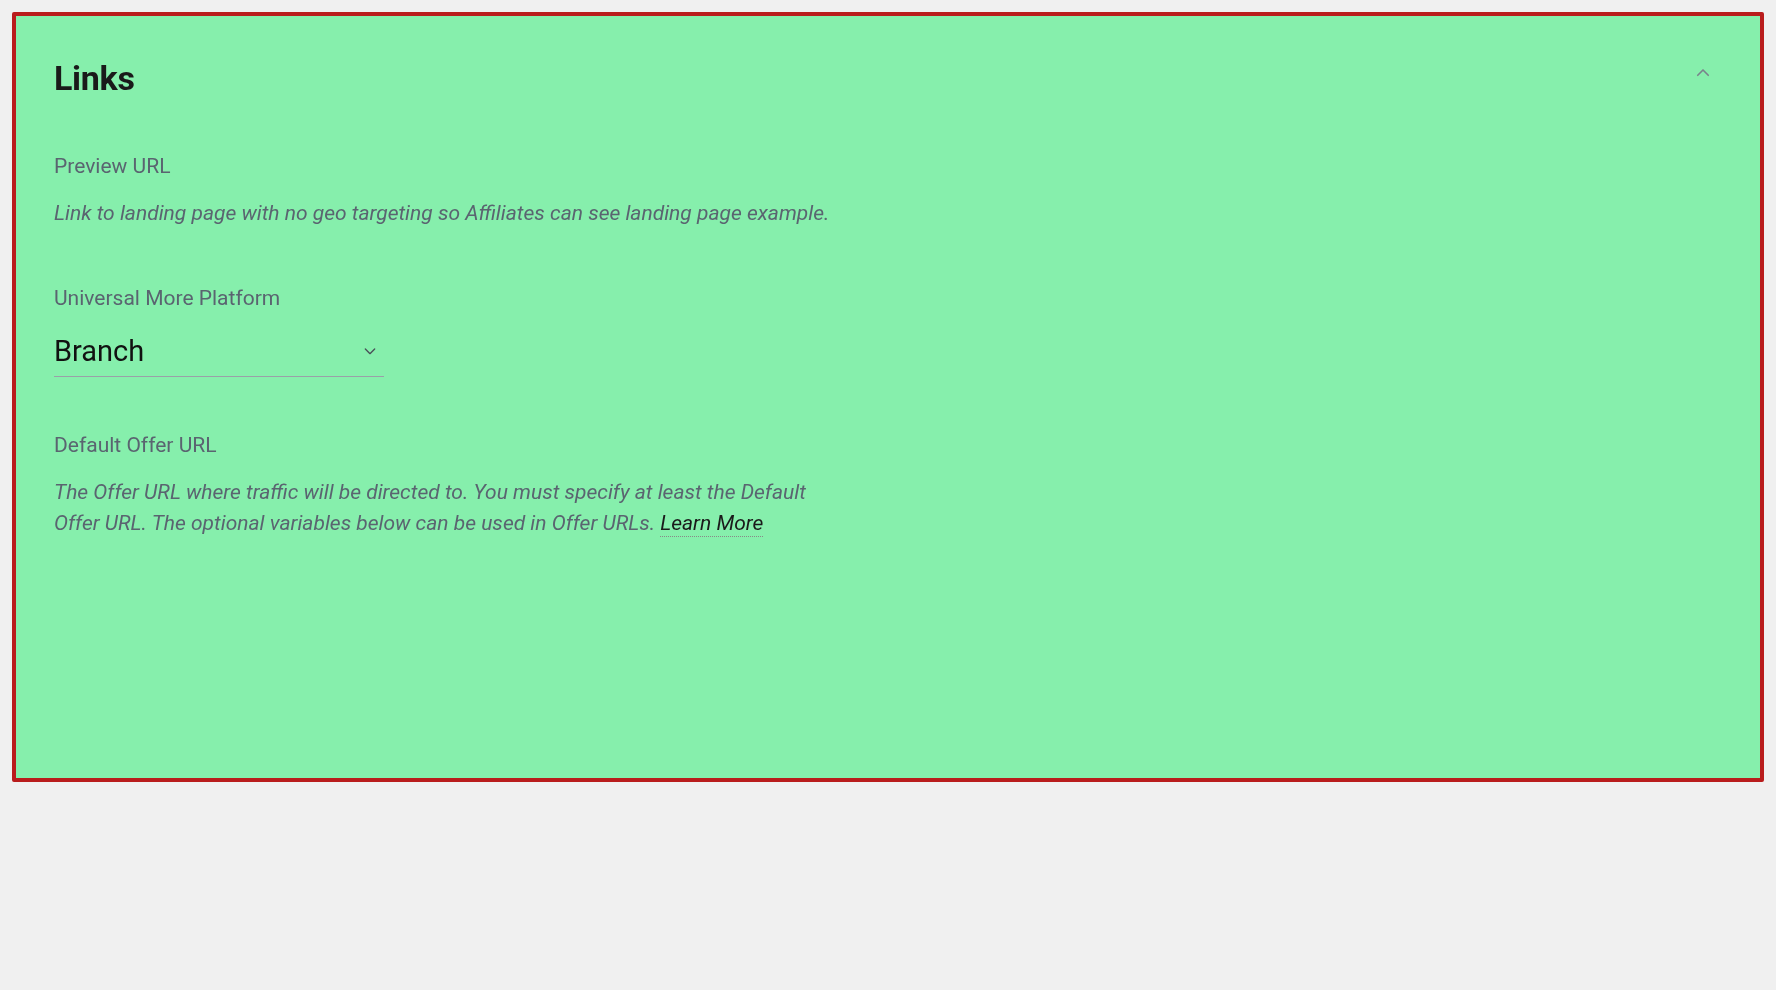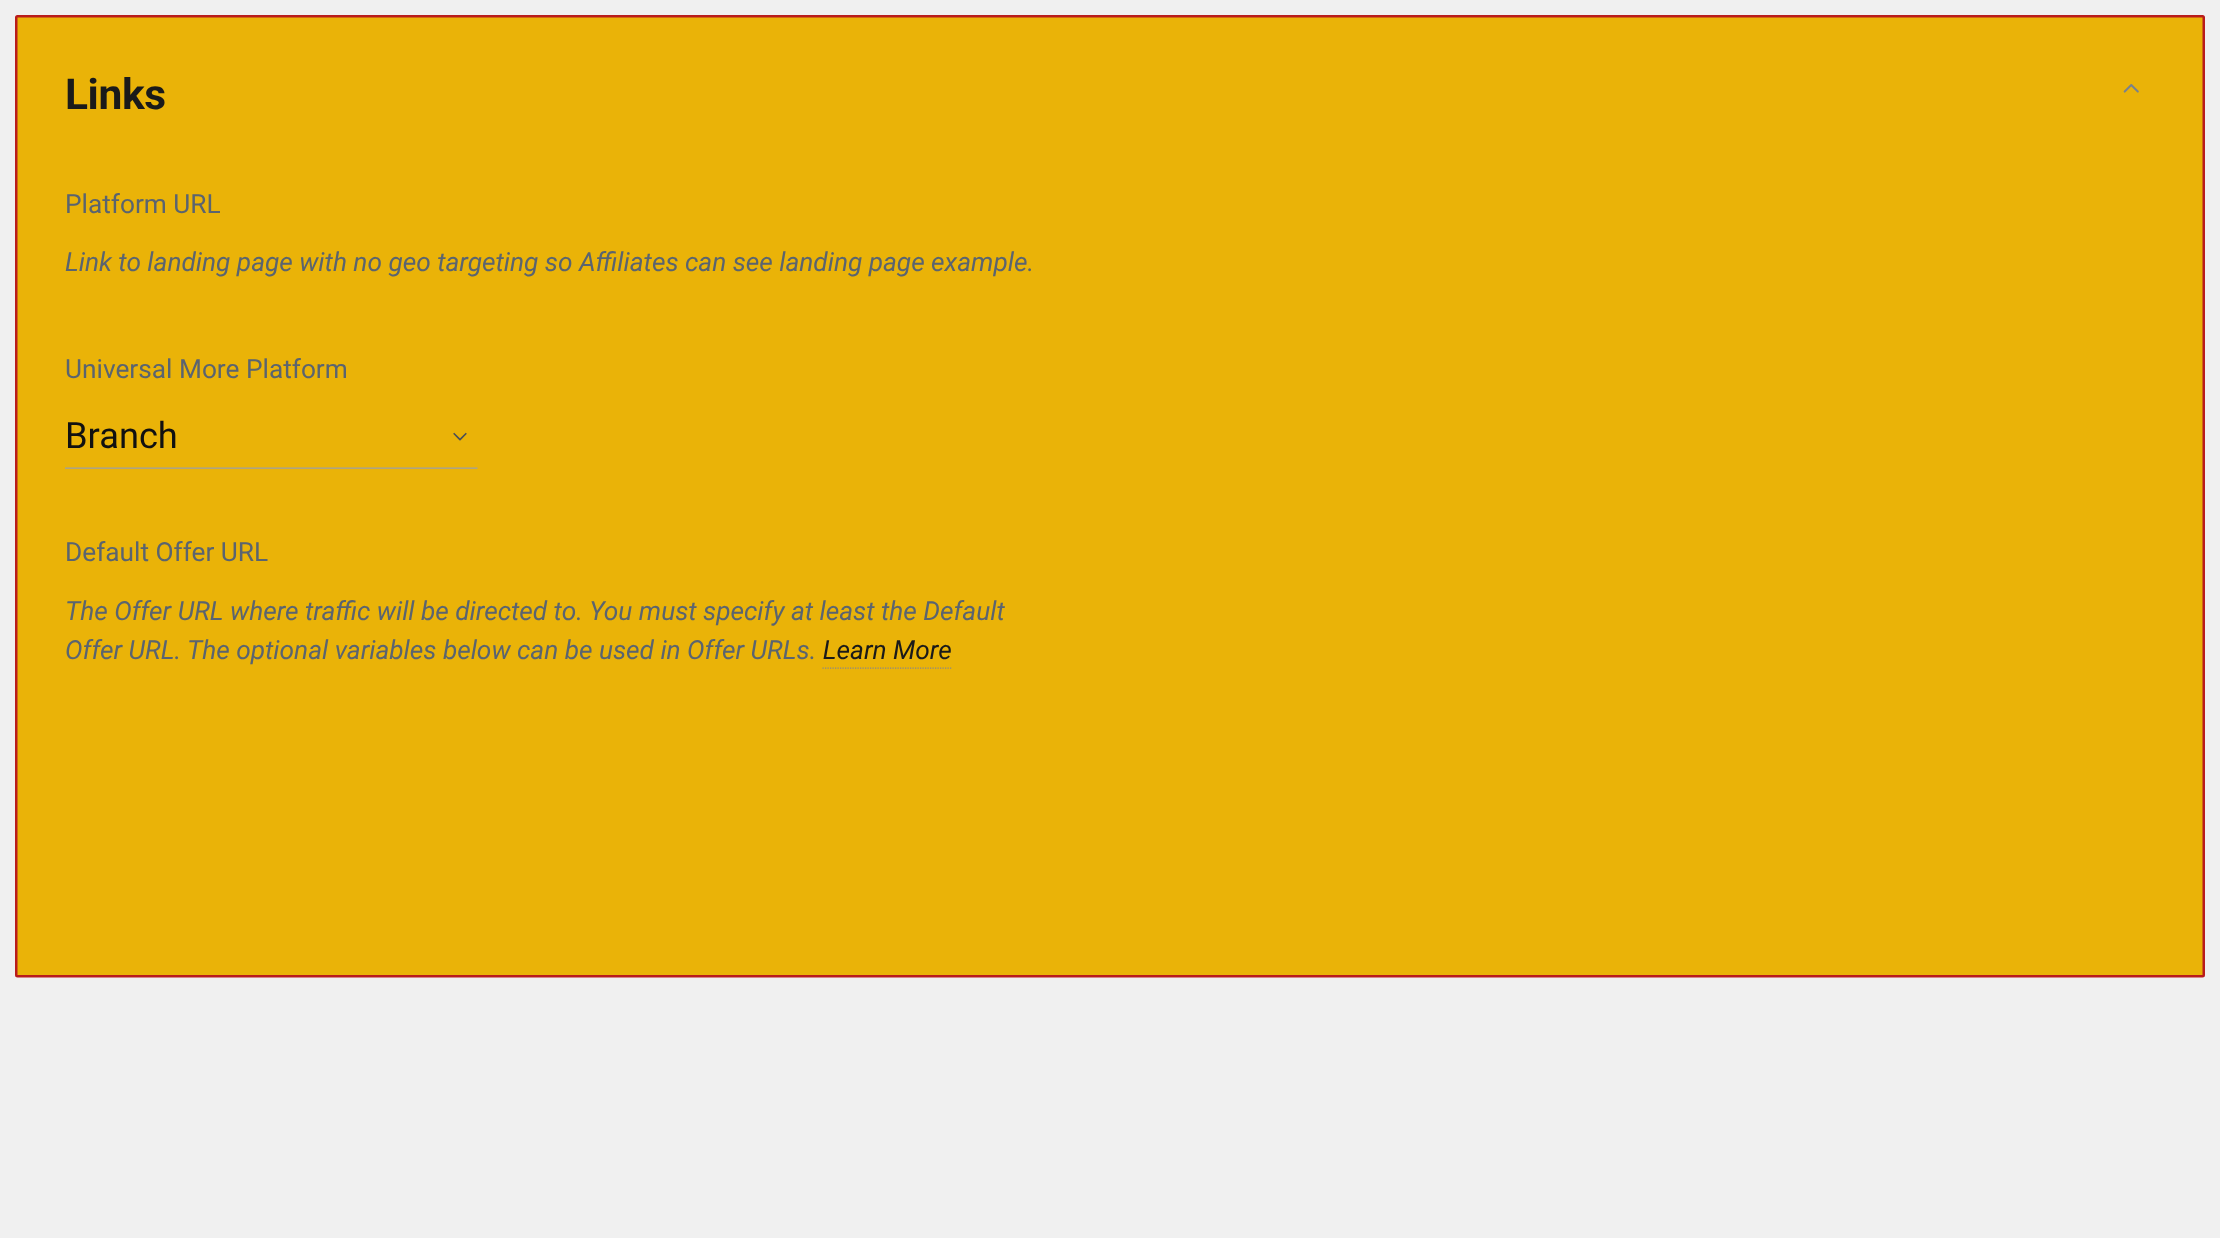--- a/index.html
+++ b/index.html
@@ -6,22 +6,22 @@
     box-sizing: border-box;
     margin: 0;
     padding: 0;
   }
   body {
     background: #f0f0f0;
     font-family: -apple-system, BlinkMacSystemFont, "Segoe UI", Roboto, Helvetica, Arial, sans-serif;
     padding: 12px;
   }
   .card {
-    background: #eab308;
-    border: 2px solid #b91c1c;
+    background: #86efac;
+    border: 4px solid #b91c1c;
     border-radius: 2px;
     padding: 42px 38px 50px 38px;
     position: relative;
     width: 100%;
     min-height: 770px;
   }
   .card-header {
     display: flex;
     justify-content: space-between;
     align-items: flex-start;
@@ -108,21 +108,21 @@
   <div class="card-header">
     <h1 class="card-title">Links</h1>
     <span class="chevron-up">
       <svg viewBox="0 0 24 24" fill="none" stroke="#7a828c" stroke-width="2.2" stroke-linecap="round" stroke-linejoin="round">
         <polyline points="5 15 12 8 19 15"></polyline>
       </svg>
     </span>
   </div>
 
   <div class="field-group">
-    <label class="field-label">Platform URL</label>
+    <label class="field-label">Preview URL</label>
     <p class="help-text" style="max-width:1250px;">Link to landing page with no geo targeting so Affiliates can see landing page example.</p>
   </div>
 
   <div class="field-group">
     <label class="field-label">Universal More Platform</label>
     <div class="select-wrap">
       <span class="select-value">Branch</span>
       <span class="chevron-down">
         <svg viewBox="0 0 24 24" fill="none" stroke="#4a5058" stroke-width="2" stroke-linecap="round" stroke-linejoin="round">
           <polyline points="5 9 12 16 19 9"></polyline>

